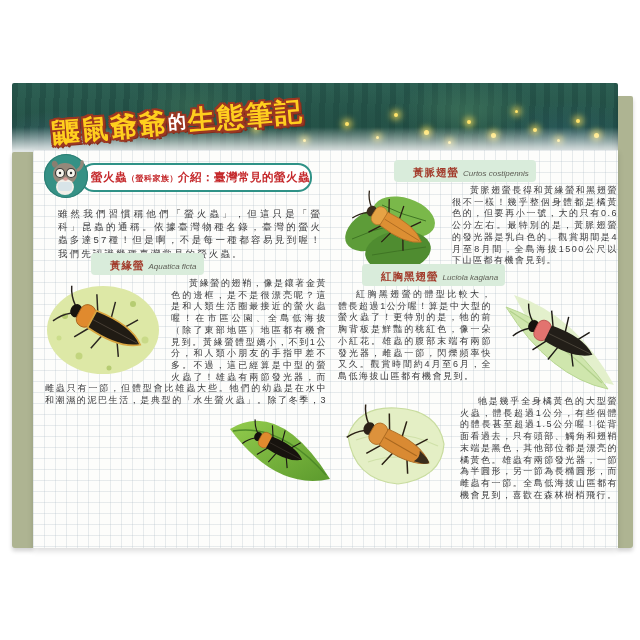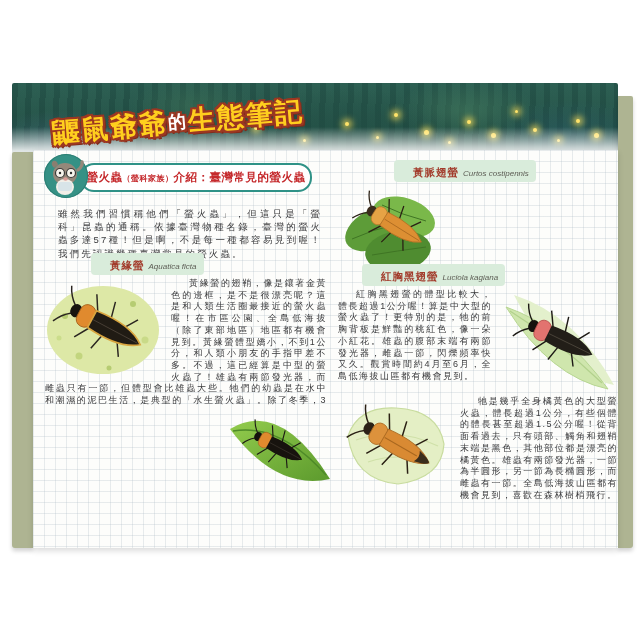--- a/index.html
+++ b/index.html
@@ -36,21 +36,21 @@
       box-shadow:0 3px 6px rgba(0,0,0,.14);
       background-image:
         linear-gradient(to right, rgba(185,196,206,.33) 1px, transparent 1px),
         linear-gradient(to bottom, rgba(185,196,206,.33) 1px, transparent 1px);
       background-size:11px 11px;}
 
   
   .mole{position:absolute;left:44px;top:154px;width:44px;height:44px;border-radius:50%;
       background:#359185;box-shadow:0 0 0 2px #2c7f74 inset;z-index:3;}
   .banner{position:absolute;left:80px;top:163px;width:228px;height:25px;background:#ffffff;
-      border:2px solid #2f9287;border-radius:14px;display:flex;align-items:center;justify-content:center;
+      border:2px solid #2f9287;border-radius:14px;display:flex;align-items:center;justify-content:flex-end;
       z-index:2;}
   .banner .t{color:#c5292c;font-weight:bold;font-size:11.5px;letter-spacing:.5px;white-space:nowrap;}
   .banner .paren{font-size:8px;}
 
   .intro{position:absolute;left:58px;top:197px;width:264px;font-size:9.5px;line-height:13.4px;
       letter-spacing:2.1px;color:#3b3b3d;text-align:justify;}
 
   
   .section{position:absolute;overflow:hidden;}
   .pill{display:inline-block;background:#d9ecdb;border-radius:4px;padding:2px 7px 2px 19px;margin-bottom:3px;}
@@ -183,20 +183,21 @@
       <g transform="translate(56 40) rotate(-58) scale(0.85) translate(-30 -48)">
         <path d="M26 14 Q20 6 11 2" stroke="#2a2014" stroke-width="1.5" fill="none"></path>
         <path d="M34 14 Q40 6 49 2" stroke="#2a2014" stroke-width="1.5" fill="none"></path>
         <path d="M22 36 L7 27 M22 50 L5 46 M24 64 L10 73 M38 36 L53 27 M38 50 L55 46 M36 64 L50 73" stroke="#2a2014" stroke-width="1.5" fill="none"></path>
         <ellipse cx="30" cy="17" rx="6.5" ry="5.5" fill="#3a2c1c"></ellipse>
         <rect x="19" y="20" width="22" height="15" rx="7" fill="#e6a345" stroke="#b57426" stroke-width=".8"></rect>
         <path d="M21 34 Q17 70 30 86 Q43 70 39 34 Z" fill="#dd8f33" stroke="#b06f24" stroke-width=".9"></path>
         <path d="M30 35 L30 83" stroke="#a8671f" stroke-width=".9"></path>
       </g>
     </svg>
+    <p class="sec-text">黃脈翅螢長得和黃緣螢和黑翅螢很不一樣！幾乎整個身體都是橘黃色的，但要再小一號，大的只有0.6公分左右。最特別的是，黃脈翅螢的發光器是乳白色的。觀賞期間是4月至8月間，全島海拔1500公尺以下山區都有機會見到。</p>
   </div>
 
   <div class="section sec-kagiana">
     <span class="pill"><span class="cn">紅胸黑翅螢</span><span class="lat">Luciola kagiana</span></span>
     <svg class="illu fr" width="120" height="104" viewBox="0 0 120 104">
       <g>
         <path d="M16 6 Q78 26 116 96 Q56 84 16 6 Z" fill="#e3f0cc"></path>
         <path d="M8 18 Q66 38 110 100 Q52 88 8 18 Z" fill="#cfe6ad" stroke="#b7d692" stroke-width="1"></path>
         <path d="M12 22 Q60 52 104 94" stroke="#b2d18c" stroke-width="1.2" fill="none"></path>
       </g>

